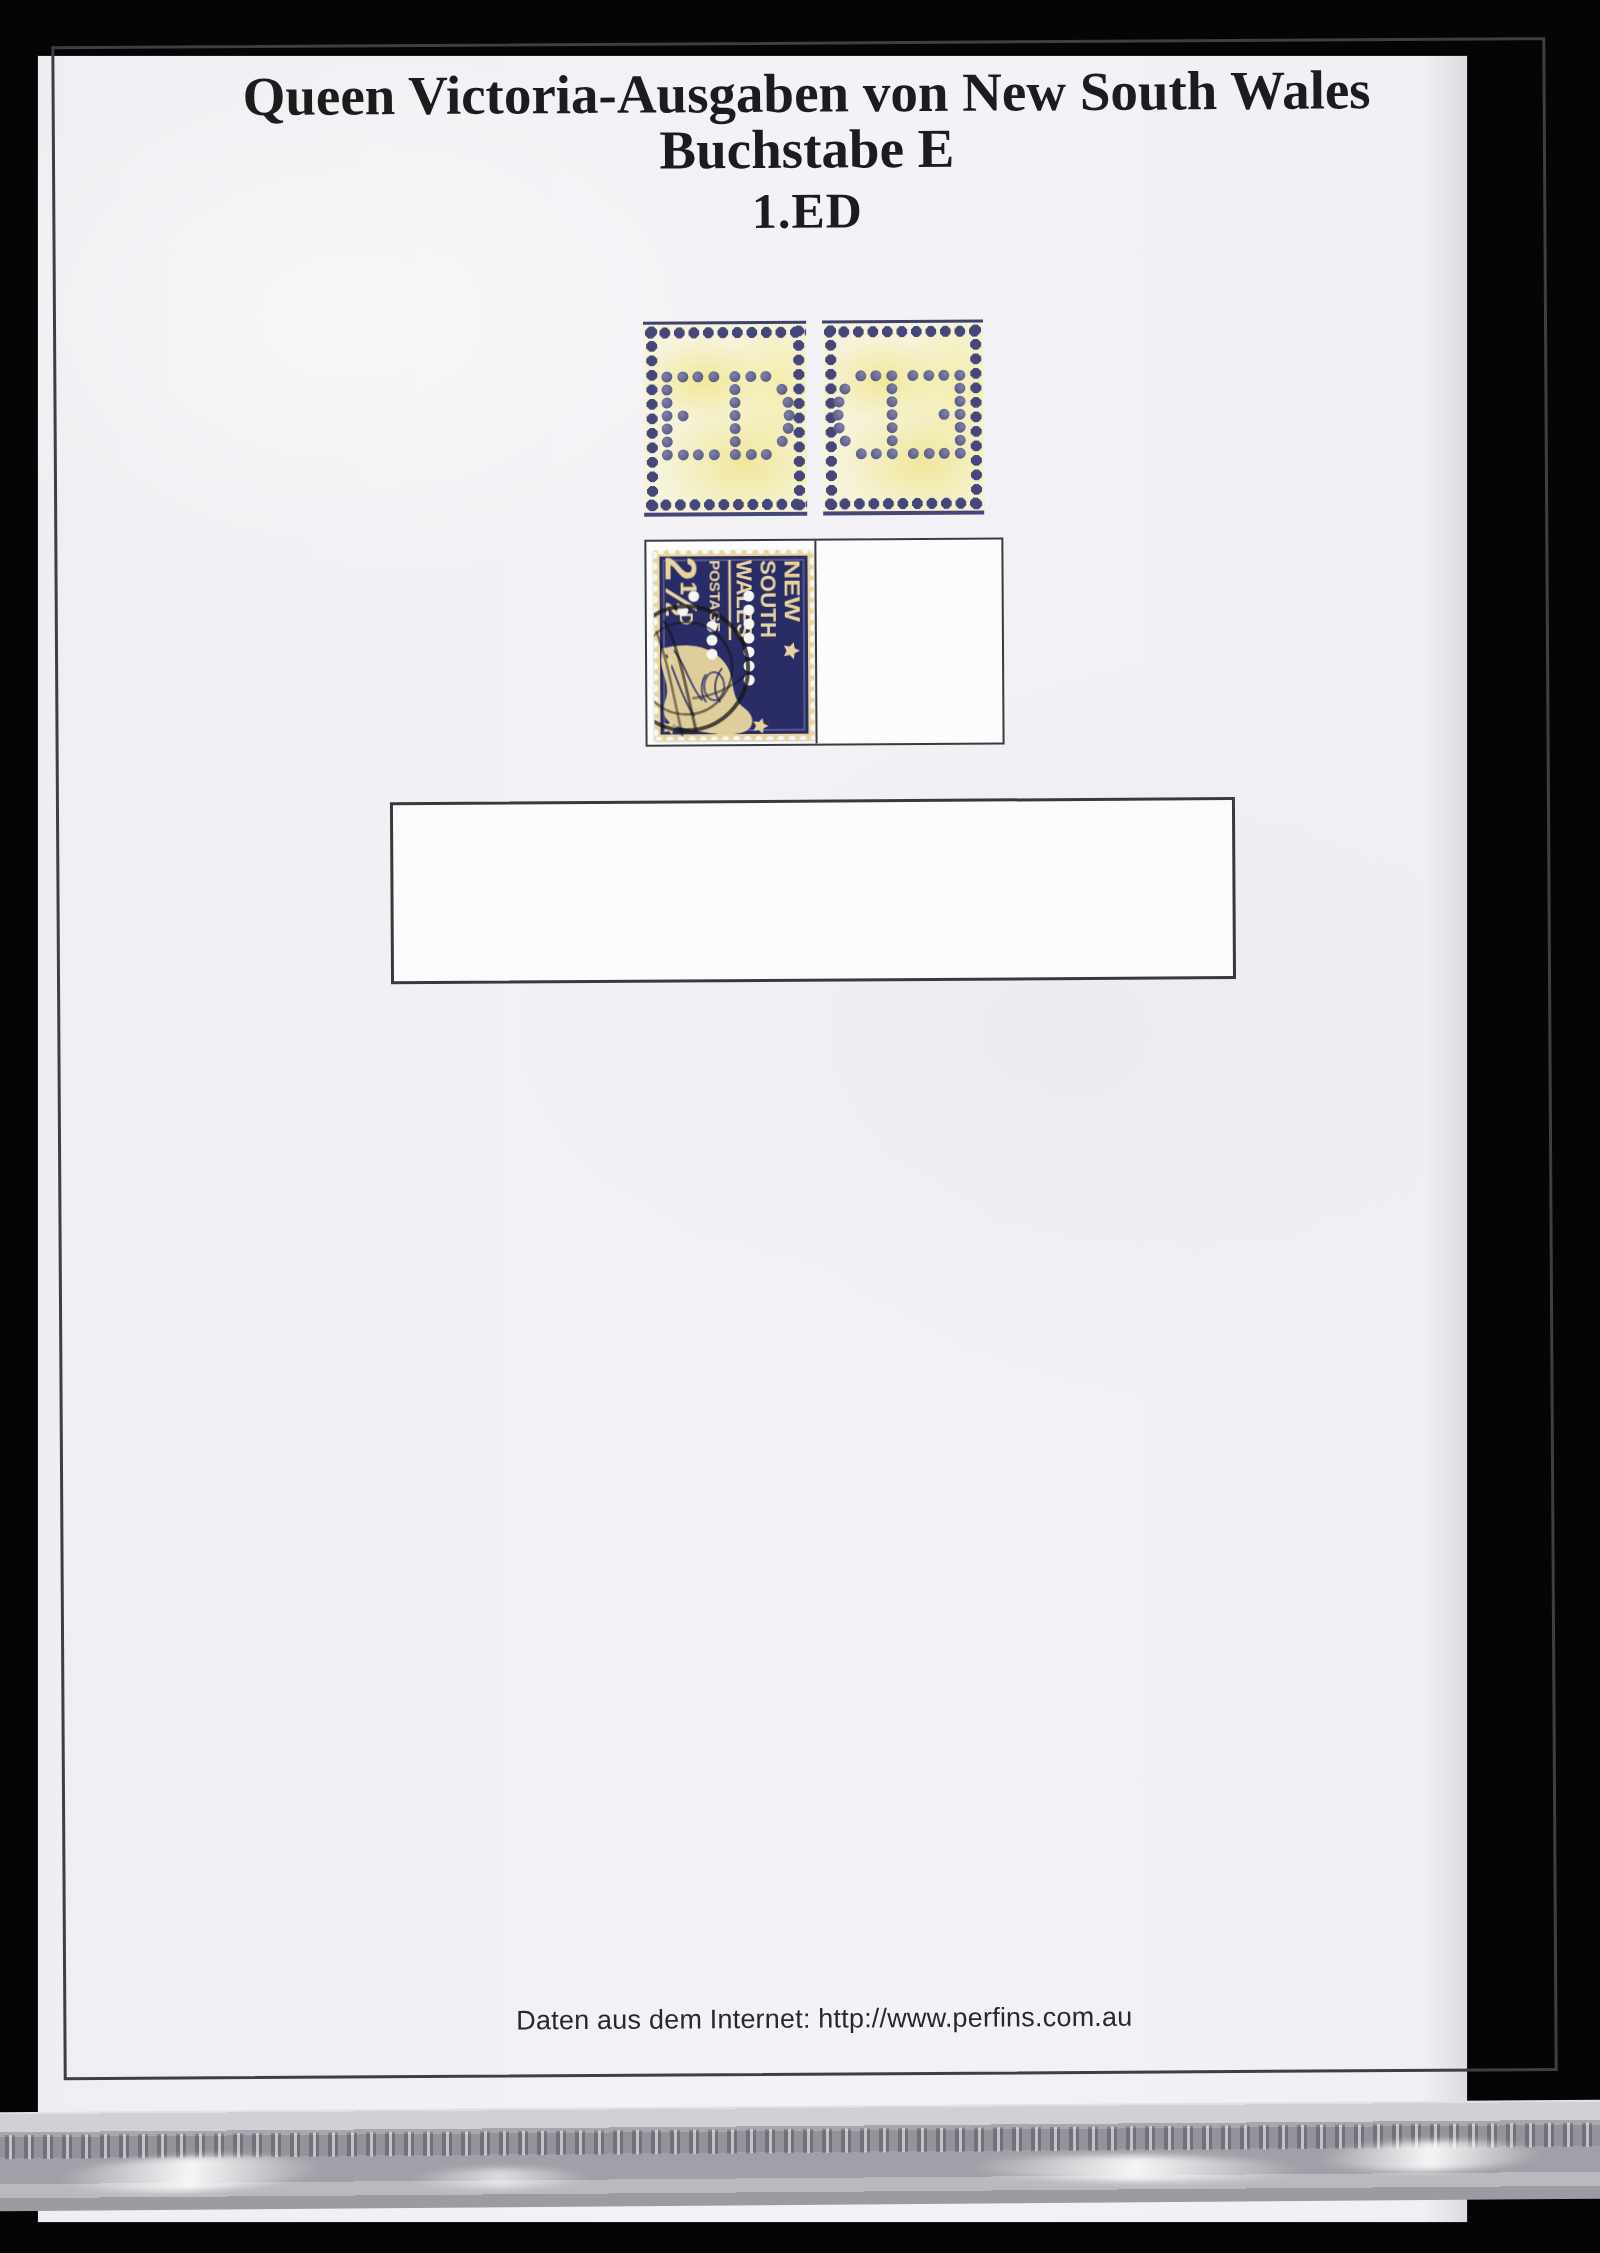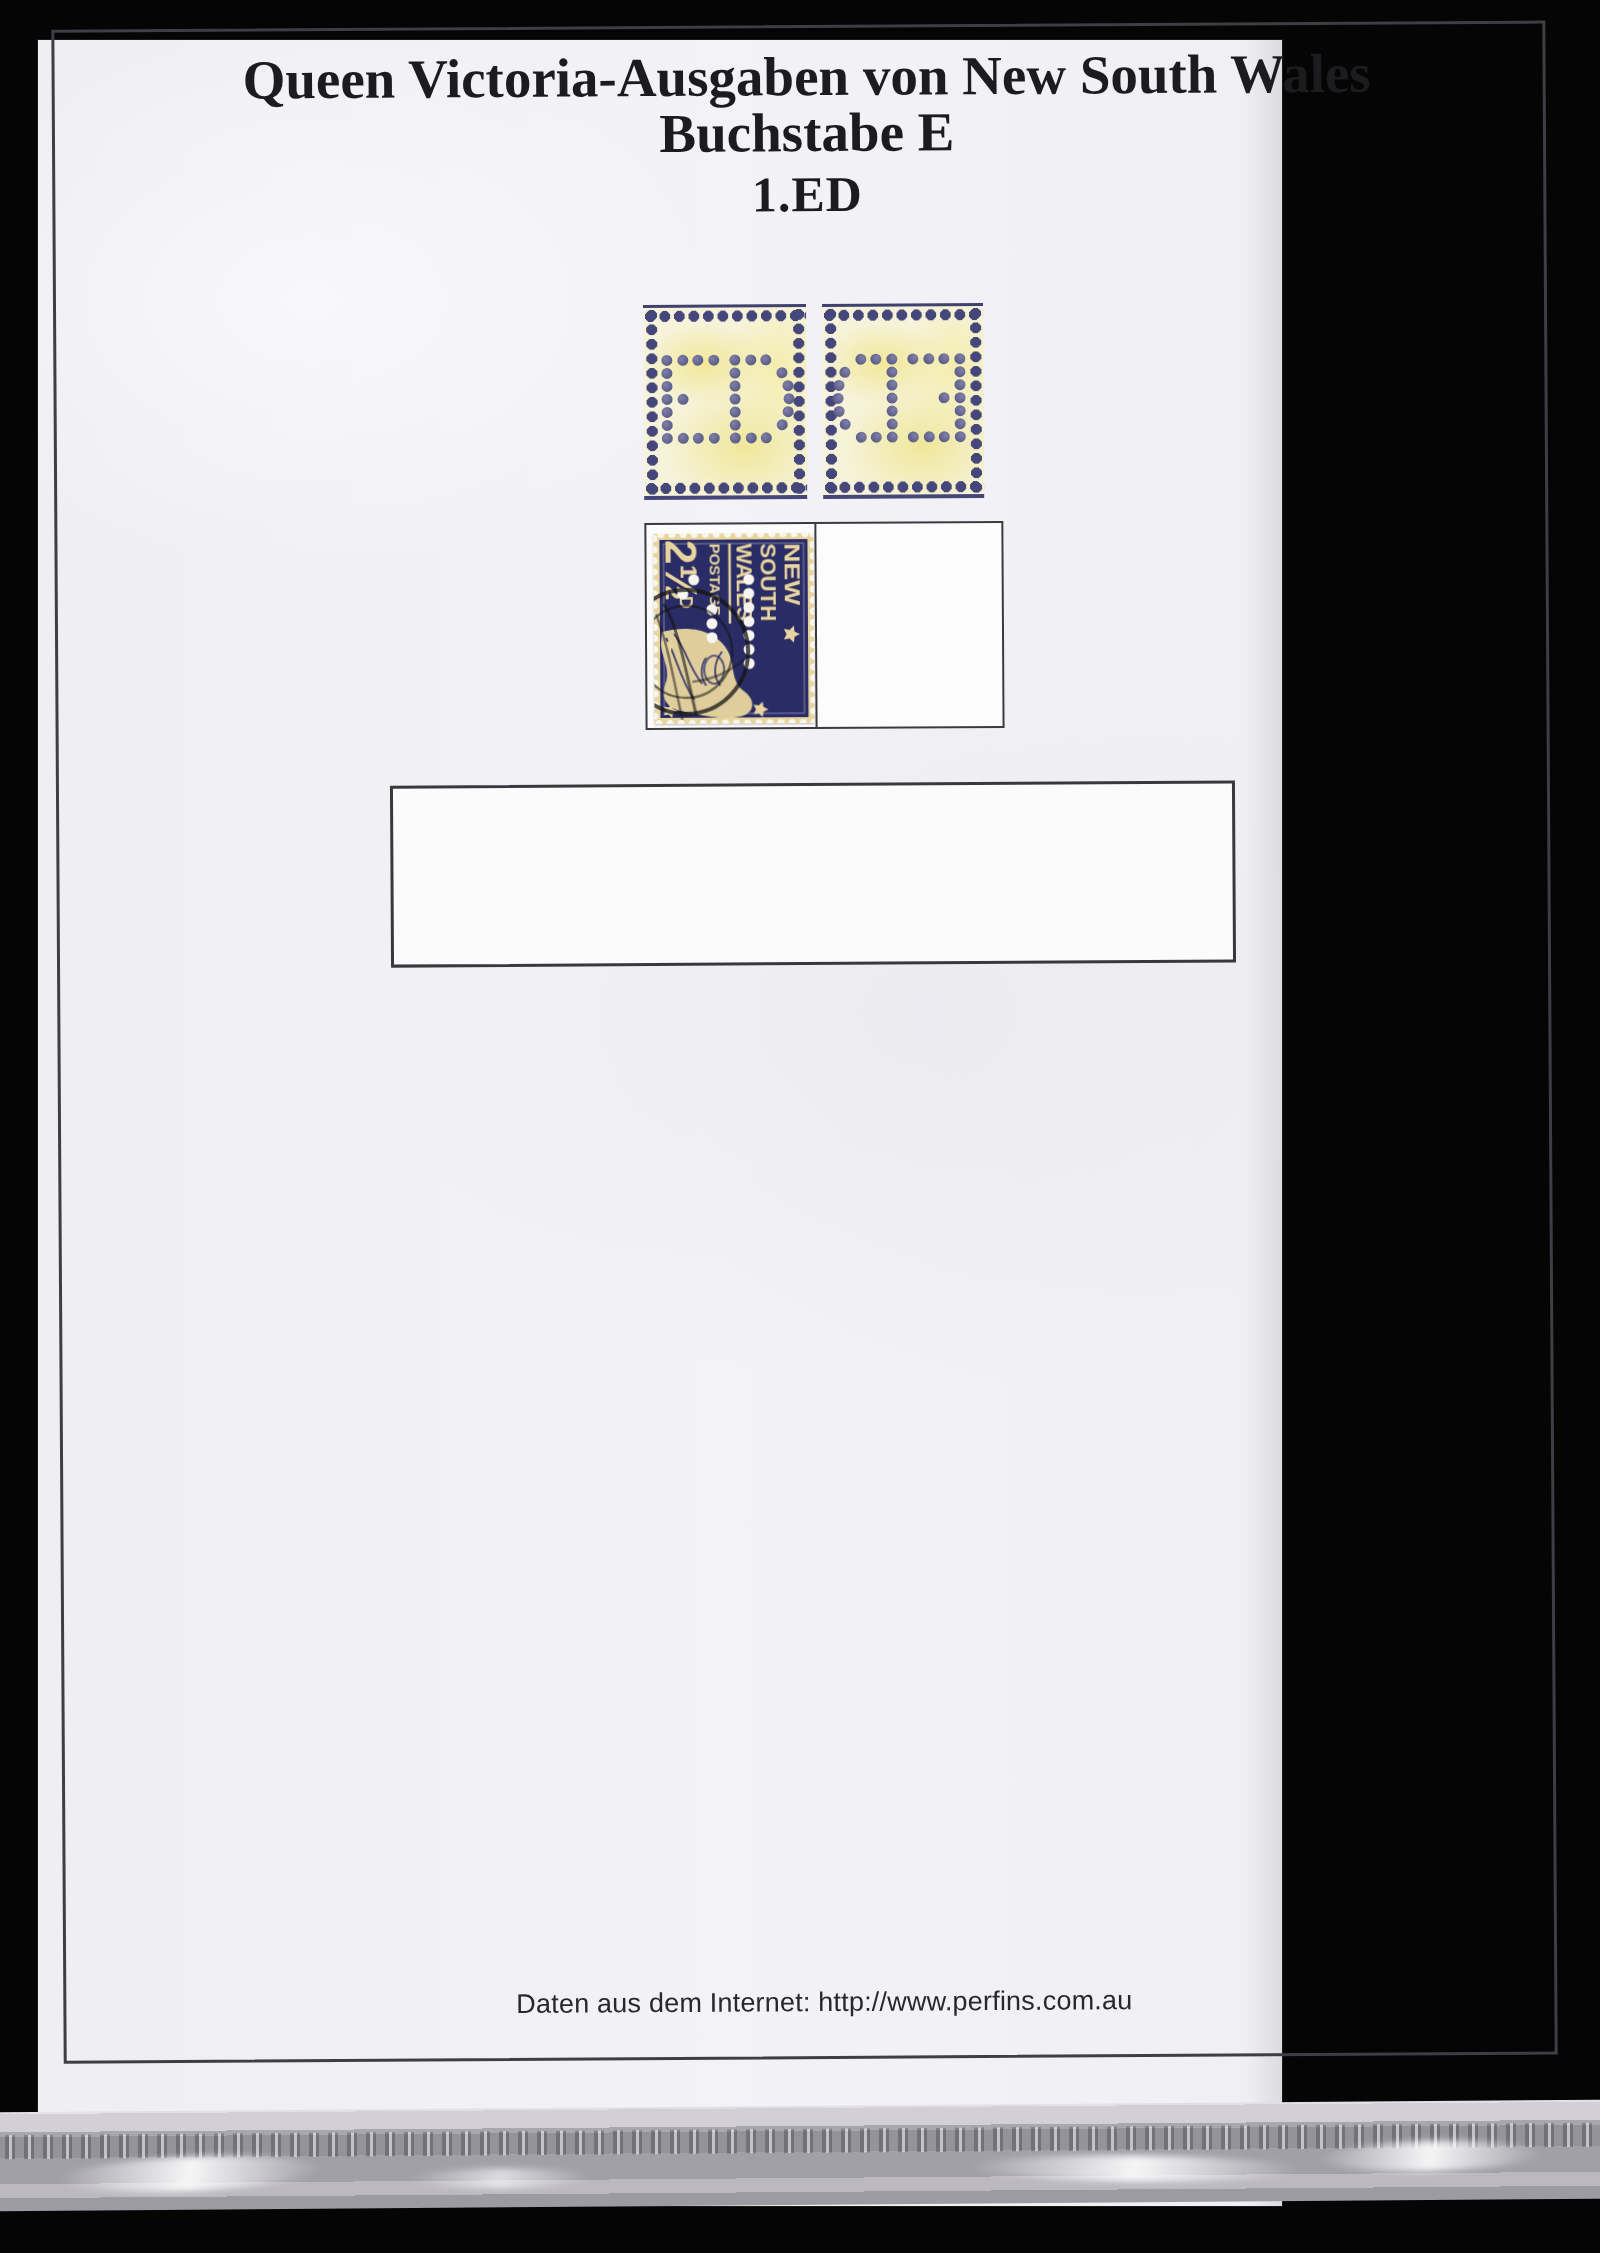--- a/index.html
+++ b/index.html
@@ -1,19 +1,19 @@
 <!DOCTYPE html>
 <html><head>
 <meta charset="utf-8">
 <style>
   html,body{margin:0;padding:0;background:#050505;}
   .scene{position:relative;width:1600px;height:2253px;background:#050505;overflow:hidden;
          font-family:"Liberation Serif", serif;}
   
-  .page{position:absolute;left:38px;top:40px;width:1244px;height:2166px;
+  .page{position:absolute;left:38px;top:56px;width:1429px;height:2166px;
         background:
           radial-gradient(ellipse 600px 400px at 22% 12%, rgba(255,255,255,.5), rgba(255,255,255,0) 70%),
           radial-gradient(ellipse 700px 500px at 70% 45%, rgba(226,224,232,.35), rgba(226,224,232,0) 75%),
           linear-gradient(90deg, #efeef2 0%, #f3f2f6 55%, #f0eff3 97%, #dcdbe0 100%),
           #f2f1f4;
         box-shadow:0 0 0 1px #1a1a1c;}
   .content{position:absolute;inset:0;transform:rotate(-0.35deg);transform-origin:50% 50%;}
 
   
   .frame{position:absolute;box-sizing:border-box;left:20px;top:-14px;width:1494px;height:2034px;

